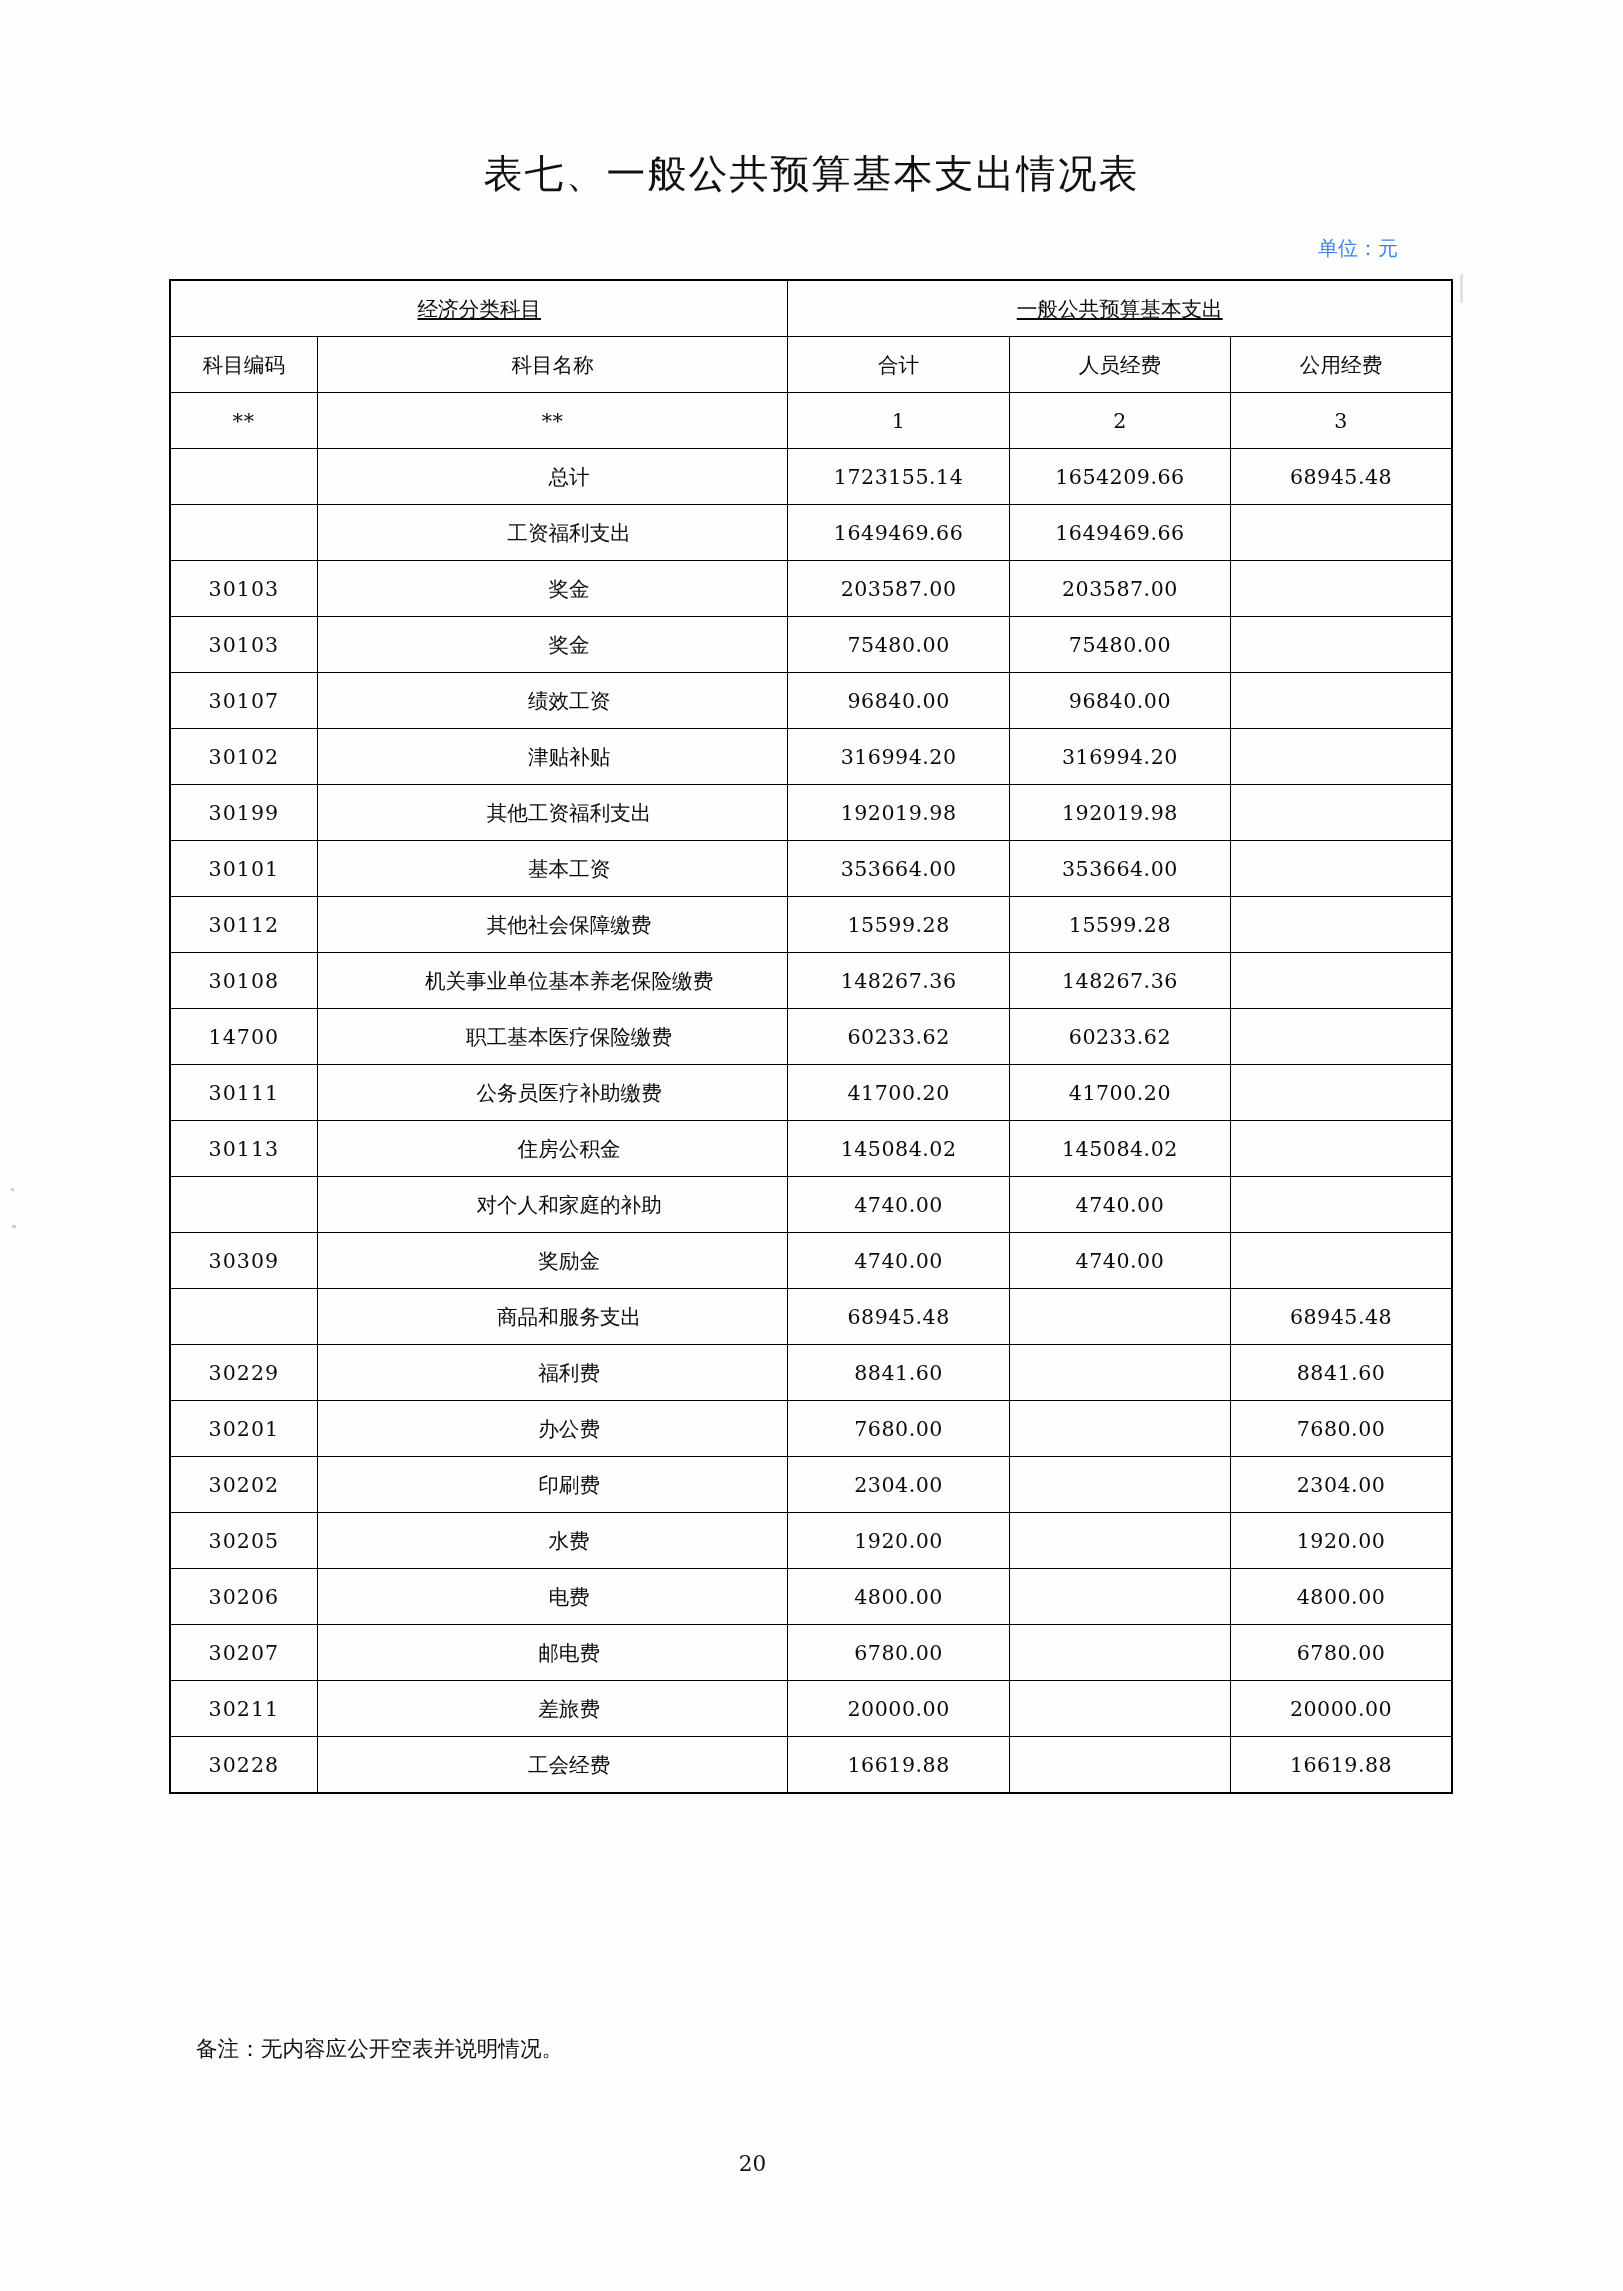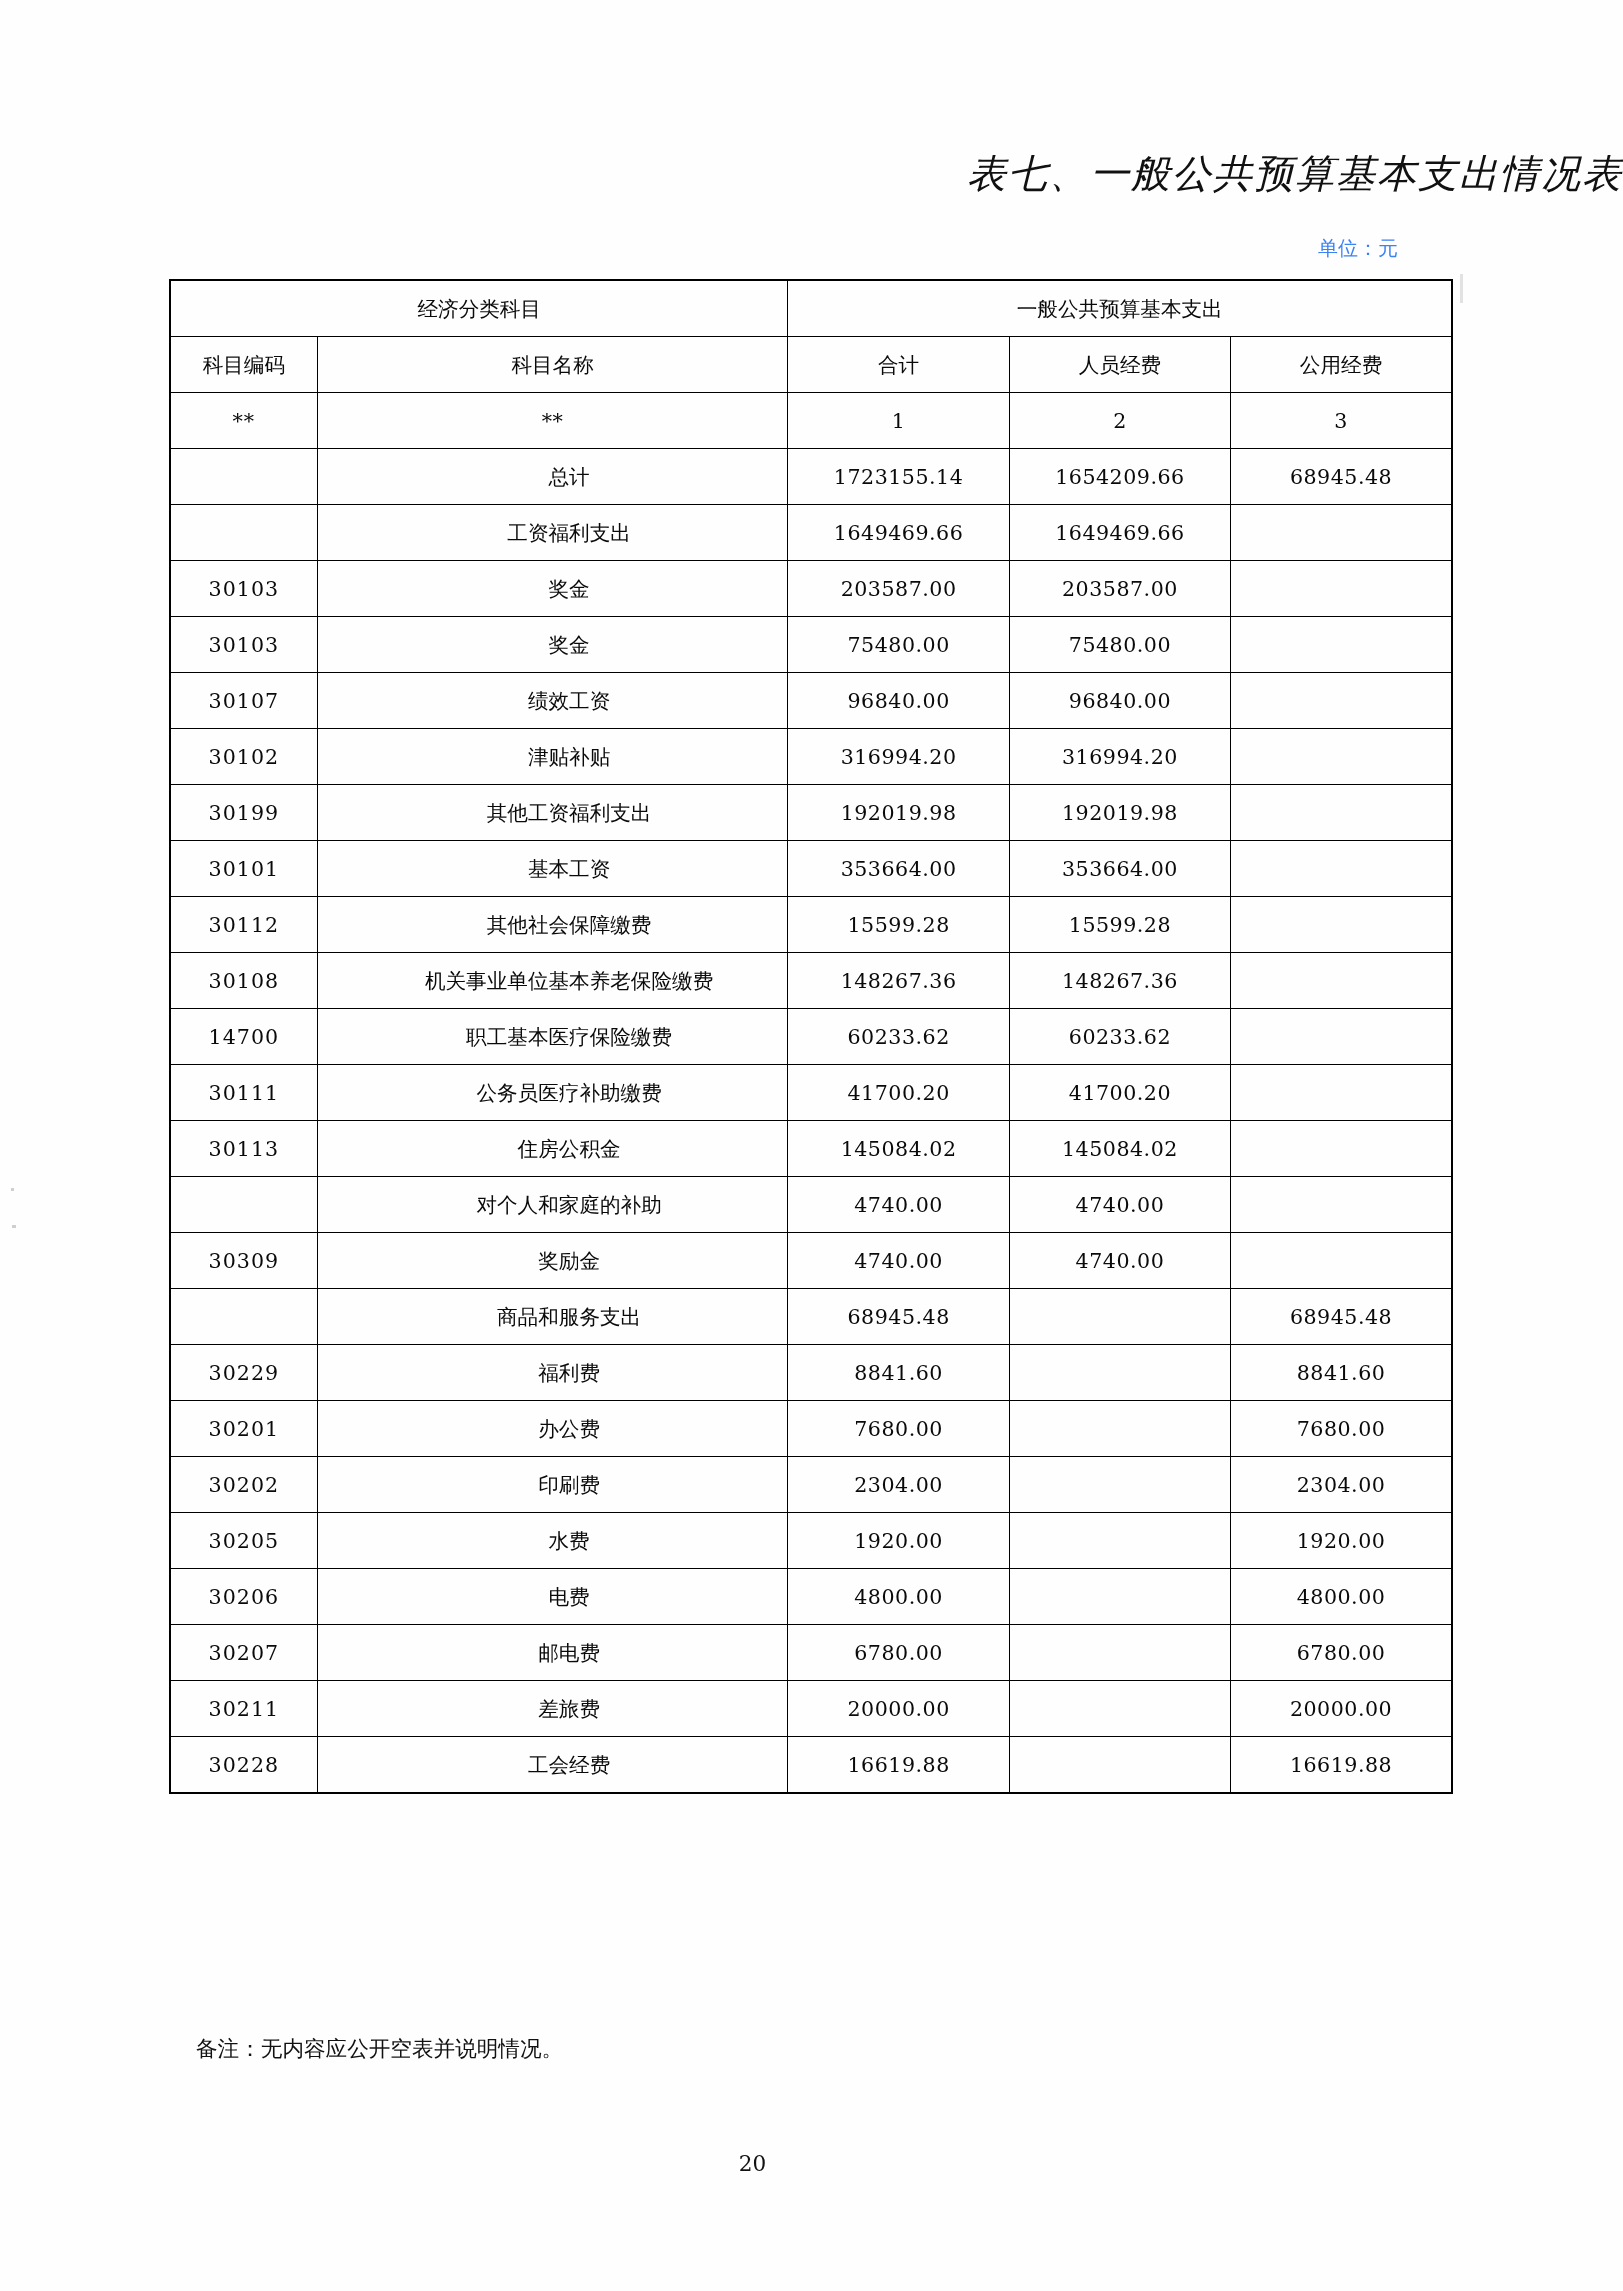--- a/index.html
+++ b/index.html
@@ -20,27 +20,26 @@
     left: 0; top: 0;
     width: 1623px;
     height: 2292px;
     background: #fefefe;
   }
   .title {
     position: absolute;
     top: 147px;
     left: 0;
     width: 1623px;
-    text-align: right;
+    text-align: center;
     font-size: 39px;
     letter-spacing: 2px;
     font-family: "DejaVu Serif", "Liberation Serif", serif;
     font-weight: 500;
     color: #111;
-    font-style: italic;
   }
   .unit {
     position: absolute;
     top: 235px;
     right: 225px;
     font-size: 20px;
     color: #3b82f6;
     margin-left: 33px;
   }
   table.main {
@@ -63,21 +62,21 @@
   
   table.main {
     border: 2px solid #000;
   }
   .c-code   { width: 147px; text-align: center; }
   .c-name   { width: 470px; text-align: center; padding-left: 33px !important; }
   .c-total  { width: 221px; text-align: center; }
   .c-person { width: 221px; text-align: center; }
   .c-public { width: 221px; text-align: center; }
 
-  .hdr-group { text-align: center; font-size: 21.6px; }
+  .hdr-group { text-align: center; font-size: 21.6px; text-decoration: underline; }
   .hdr-sub { text-align: center; font-size: 21.6px; margin-top: 43px; }
   .num { text-align: center; font-family: "DejaVu Serif", "Liberation Serif", serif; letter-spacing: 0.5px; }
   .bold-name { font-weight: bold; }
   .codecell { text-align: center; letter-spacing: 1px; }
 
   .note {
     position: absolute;
     top: 2034px;
     left: 196px;
     font-size: 21.6px;

